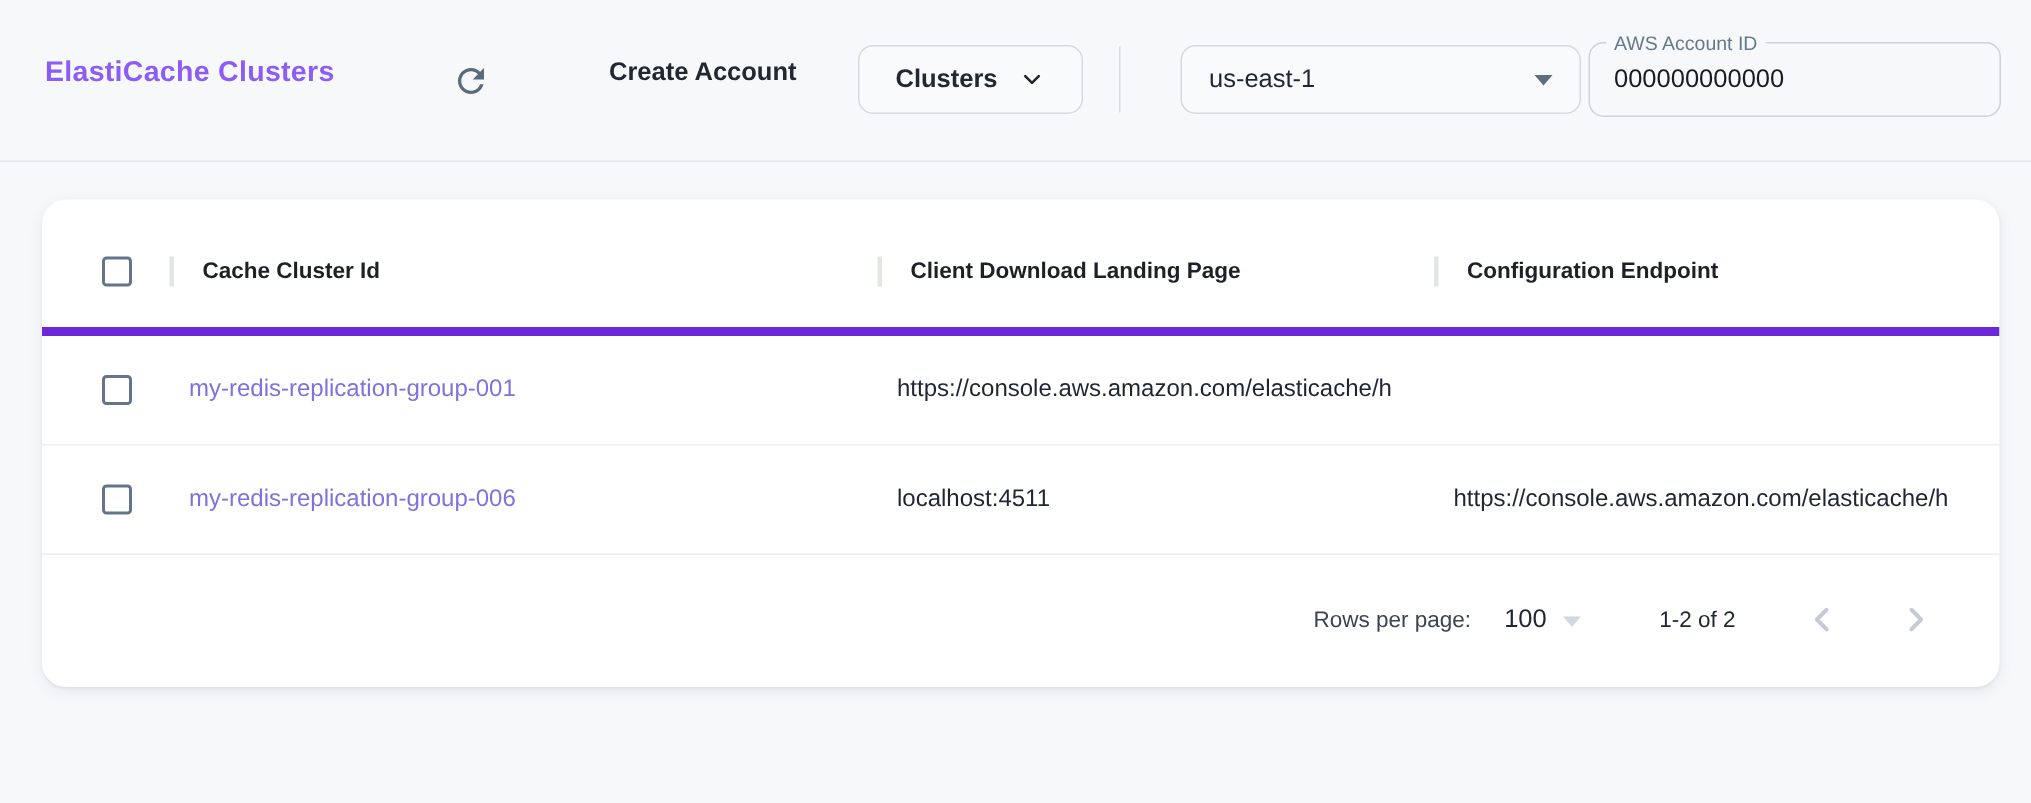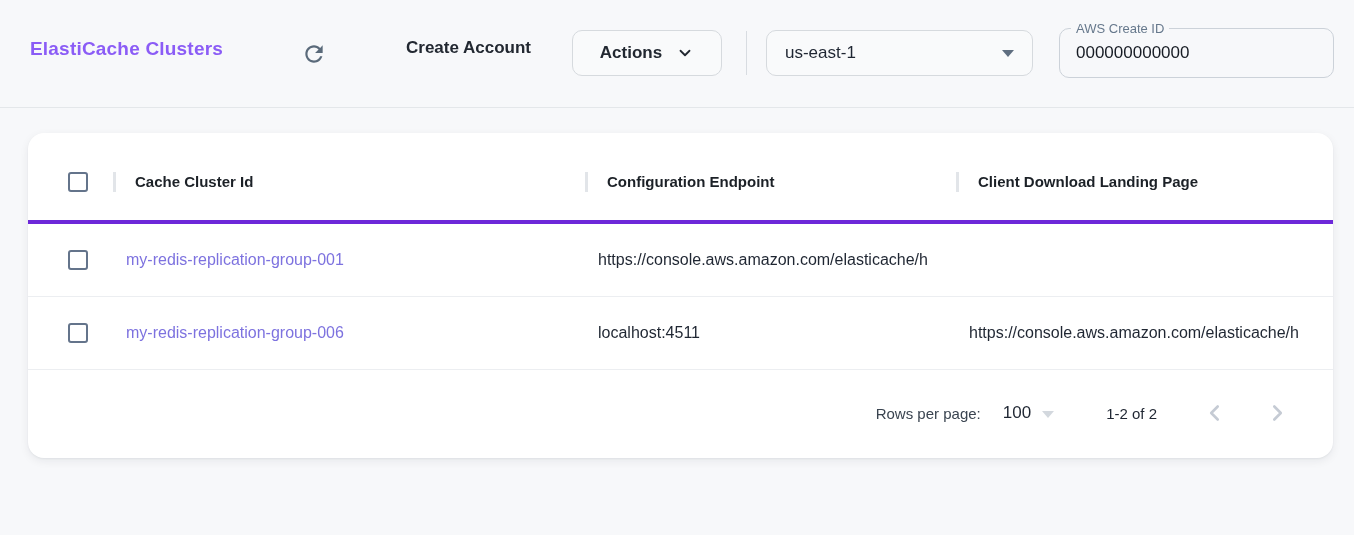--- a/index.html
+++ b/index.html
@@ -33,21 +33,21 @@
   .actions-btn {
     position:absolute; left:572px; top:30px; width:150px; height:46px;
     background:#f9fafb; border:1px solid #d6dade; border-radius:10px;
     font-family:inherit; font-size:17px; font-weight:700; color:#222831;
     cursor:pointer; display:flex; align-items:center; justify-content:center; gap:14px;
   }
   .vdivider {
     position:absolute; left:746px; top:31px; width:1px; height:44px; background:#d8dce1;
   }
   .region-select {
-    position:absolute; left:766px; top:30px; width:267px; height:46px;
+    position:absolute; left:787px; top:30px; width:267px; height:46px;
     background:#f9fafb; border:1px solid #d6dade; border-radius:10px;
     display:flex; align-items:center; cursor:pointer;
     font-size:17px; color:#1f2632; padding:0 18px;
   }
   .region-select .tri { margin-left:auto; }
   .tri {
     width:0; height:0; border-left:6px solid transparent; border-right:6px solid transparent;
     border-top:7px solid #5f6e80;
   }
   .account-field {
@@ -66,21 +66,21 @@
   
   .card {
     position:absolute; left:28px; top:133px; width:1305px; height:325px;
     background:#ffffff; border-radius:16px;
     box-shadow:0 1px 2px rgba(16,24,40,.05), 0 3px 10px rgba(16,24,40,.07);
     overflow:hidden;
   }
   .grid-header {
     display:grid; grid-template-columns:85px 472px 371px 1fr;
     height:91px; padding-top:10px; align-items:center;
-    border-bottom:4px solid #6d28d9;
+    border-bottom:6px solid #6d28d9;
   }
   .grid-row {
     display:grid; grid-template-columns:85px 472px 371px 1fr;
     height:73px; align-items:center; border-bottom:1px solid #eceef1;
   }
   .cb-cell { padding-left:40px; }
   .checkbox {
     width:20px; height:20px; border:2px solid #64748b; border-radius:3px;
     background:#fff; cursor:pointer; display:block;
   }
@@ -121,58 +121,58 @@
     <span>
       <svg width="26" height="26" viewBox="0 0 24 24" fill="#5a6a7a">
           <path d="M17.65 6.35C16.2 4.9 14.21 4 12 4c-4.42 0-7.99 3.58-8 8s3.57 8 8 8c3.73 0 6.84-2.55 7.73-6h-2.08c-.82 2.33-3.04 4-5.65 4-3.31 0-6-2.69-6-6s2.69-6 6-6c1.66 0 3.14.69 4.22 1.78L13 11h7V4l-2.35 2.35z"></path>
         </svg>
     </span>
   </button>
 
   <button class="text-btn create-btn">Create Account</button>
 
   <button class="actions-btn">
-    <span>Actions</span>
+    <span>Clusters</span>
     <span style="display:flex;">
       <svg width="18" height="18" viewBox="0 0 24 24" fill="none" stroke="#222831" stroke-width="2.4" stroke-linecap="round" stroke-linejoin="round">
           <polyline points="6,9 12,15 18,9"></polyline>
         </svg>
     </span>
   </button>
 
   <div class="vdivider"></div>
 
   <div class="region-select">
     <span>us-east-1</span>
     <span class="tri"></span>
   </div>
 
   <div class="account-field">
-    <span class="field-label">AWS Create ID</span>
+    <span class="field-label">AWS Account ID</span>
     <input type="text" value="000000000000" style="">
   </div>
 </div>
 
 <div class="card">
 
   <div class="grid-header">
     <div class="cb-cell">
       <span class="checkbox"></span>
     </div>
     <div class="hcell">
       <span class="hsep"></span>
       <span class="htext">Cache Cluster Id</span>
     </div>
     <div class="hcell">
       <span class="hsep"></span>
-      <span class="htext">Configuration Endpoint</span>
+      <span class="htext">Client Download Landing Page</span>
     </div>
     <div class="hcell">
       <span class="hsep"></span>
-      <span class="htext">Client Download Landing Page</span>
+      <span class="htext">Configuration Endpoint</span>
     </div>
   </div>
 
   <div class="grid-row">
     <div class="cb-cell">
       <span class="checkbox"></span>
     </div>
     <div class="cell">
       <a class="cell-link">my-redis-replication-group-001</a>
     </div>

